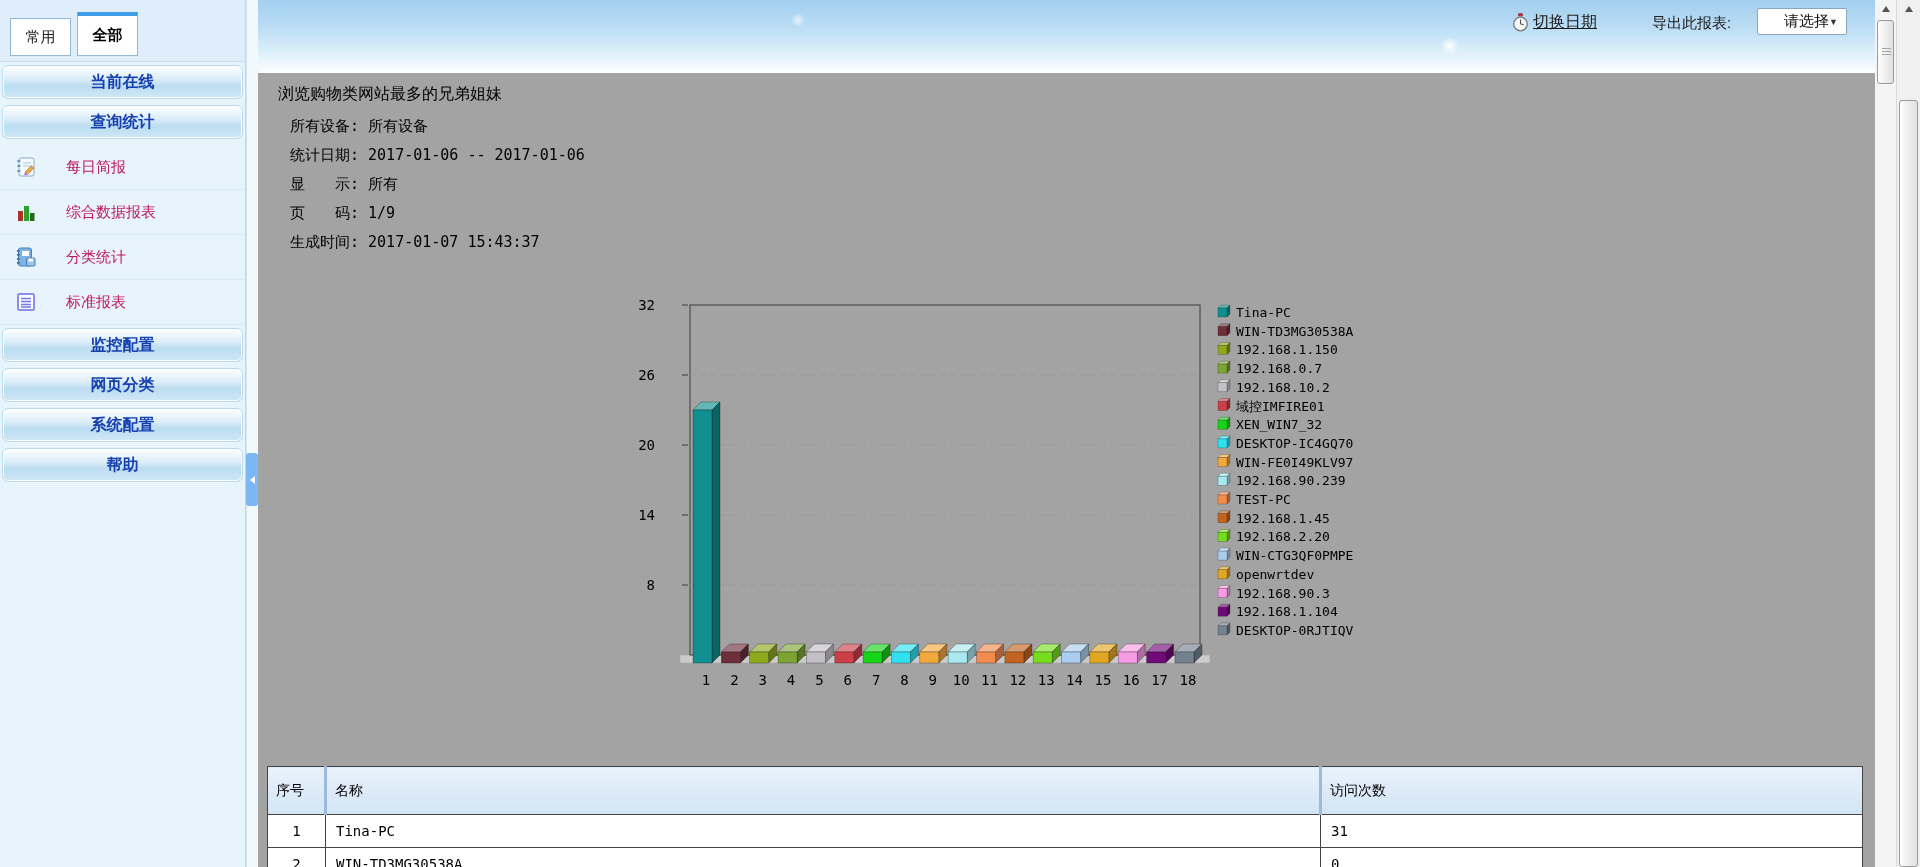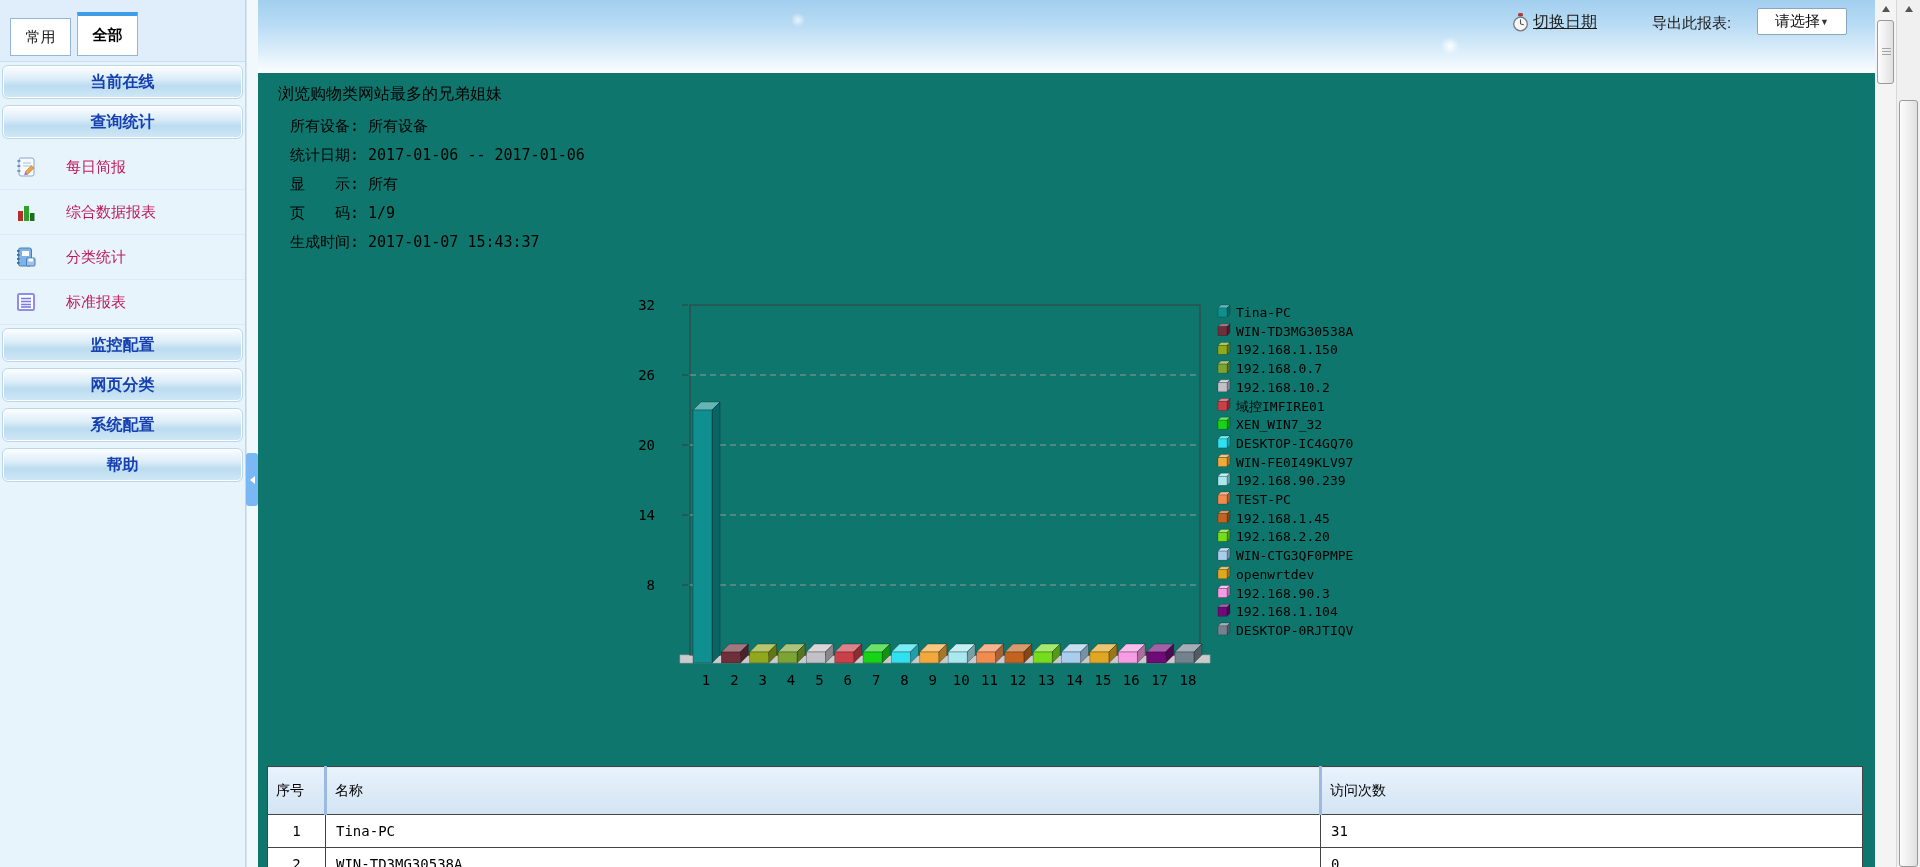--- a/index.html
+++ b/index.html
@@ -26,32 +26,32 @@
 
   
   .gutter { position:absolute; left:246px; top:0; width:12px; height:867px;
             background:#f2f9fd; border-left:1px solid #d3e6f2; }
   .collapse-handle { position:absolute; left:246px; top:453px; width:12px; height:53px;
                      background:#79b8f4; border-radius:3px; display:flex; align-items:center; justify-content:center; }
   .collapse-arrow { width:0; height:0; border-top:4px solid transparent; border-bottom:4px solid transparent;
                     border-right:5px solid #ffffff; }
 
   
-  .content { position:absolute; left:258px; top:0; width:1617px; height:867px; background:#0f766e; }
+  .content { position:absolute; left:258px; top:0; width:1617px; height:867px; background:#a3a3a3; }
   .banner { position:absolute; left:0; top:0; width:100%; height:73px;
             background-image:
               radial-gradient(circle at 1192px 46px, rgba(255,255,255,.95), rgba(255,255,255,0) 9px),
               radial-gradient(circle at 540px 20px, rgba(255,255,255,.7), rgba(255,255,255,0) 7px),
               linear-gradient(180deg,#a2cfee 0%,#b9dcf4 35%,#dbeefa 70%,#fcfeff 100%); }
   .switch-date { position:absolute; left:1254px; top:12px; display:flex; align-items:center; }
   .switch-date a { margin-left:4px; font-size:16px; color:#1a1a1a; text-decoration:underline; cursor:pointer; }
   .export-label { position:absolute; left:1394px; top:14px; font-size:15px; color:#1a1a1a; }
   .export-select { position:absolute; left:1499px; top:8px; width:90px; height:27px; background:#fff;
                    border:1px solid #8aa5c0; border-radius:2px; display:flex; align-items:center;
-                   justify-content:center; padding:0 8px; font-size:15px; color:#111; cursor:pointer; }
+                   justify-content:flex-end; padding:0 8px; font-size:15px; color:#111; cursor:pointer; }
   .export-select .caret { font-size:9px; color:#333; }
 
   .report-title { position:absolute; left:20px; top:84px; font-size:16px; font-weight:normal; color:#000;
                   font-family:"DejaVu Sans Mono", monospace; }
   .report-meta { position:absolute; left:32px; top:112px; font-size:15px; color:#000;
                  font-family:"DejaVu Sans Mono", monospace; }
   .report-meta .meta-line { height:29px; line-height:29px; white-space:pre; }
 
   .chart-wrap { position:absolute; left:372px; top:295px; width:740px; height:400px; }
   .chart-wrap svg text { font-family:"DejaVu Sans Mono", monospace; }

